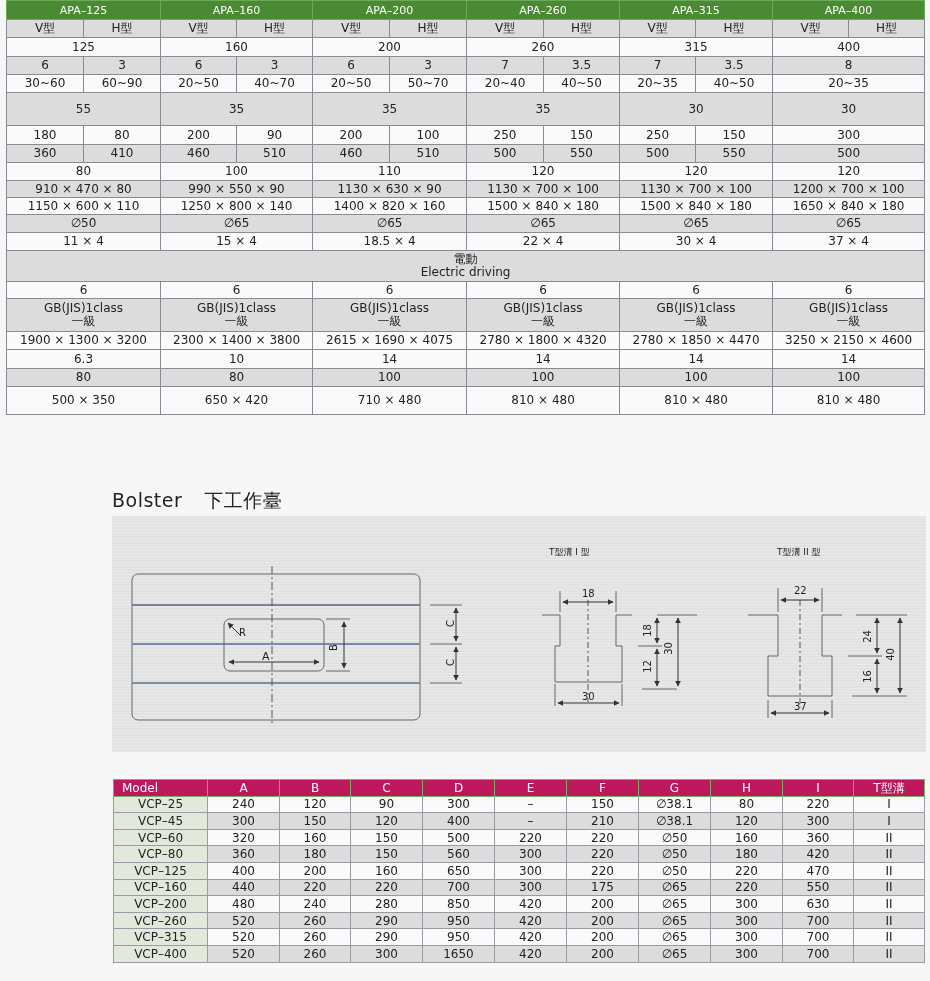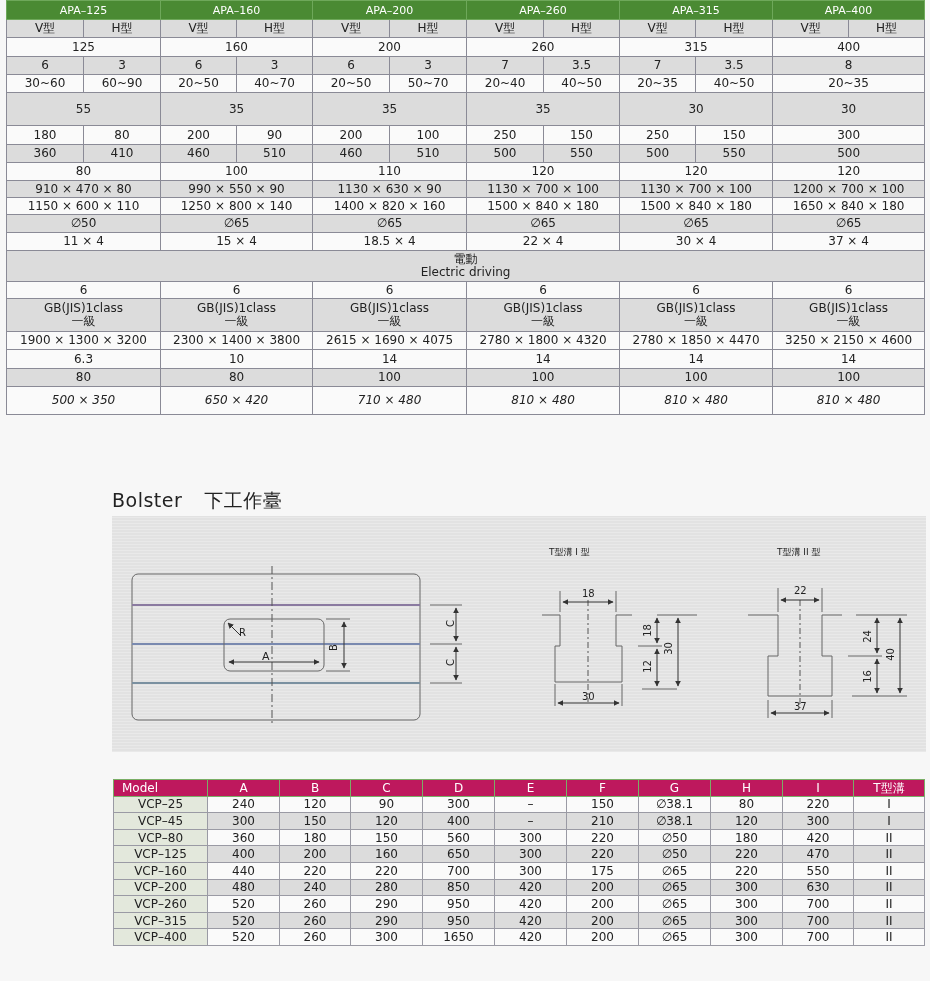--- a/index.html
+++ b/index.html
@@ -229,21 +229,21 @@
         <td colspan="2">14</td>
       </tr>
       <tr class="g" style="height: 18px;">
         <td colspan="2">80</td>
         <td colspan="2">80</td>
         <td colspan="2">100</td>
         <td colspan="2">100</td>
         <td colspan="2">100</td>
         <td colspan="2">100</td>
       </tr>
-      <tr class="w" style="height: 28px; font-style: italic;">
+      <tr class="w" style="height: 28px;">
         <td colspan="2">500 × 350</td>
         <td colspan="2">650 × 420</td>
         <td colspan="2">710 × 480</td>
         <td colspan="2">810 × 480</td>
         <td colspan="2">810 × 480</td>
         <td colspan="2">810 × 480</td>
       </tr>
     </tbody>
 </table>
 
@@ -376,20 +376,33 @@
         <td>120</td>
         <td>400</td>
         <td>–</td>
         <td>210</td>
         <td>∅38.1</td>
         <td>120</td>
         <td>300</td>
         <td>I</td>
       </tr>
       <tr>
+        <td class="mcol">VCP–60</td>
+        <td>320</td>
+        <td>160</td>
+        <td>150</td>
+        <td>500</td>
+        <td>220</td>
+        <td>220</td>
+        <td>∅50</td>
+        <td>160</td>
+        <td>360</td>
+        <td>II</td>
+      </tr>
+      <tr>
         <td class="mcol">VCP–80</td>
         <td>360</td>
         <td>180</td>
         <td>150</td>
         <td>560</td>
         <td>300</td>
         <td>220</td>
         <td>∅50</td>
         <td>180</td>
         <td>420</td>

